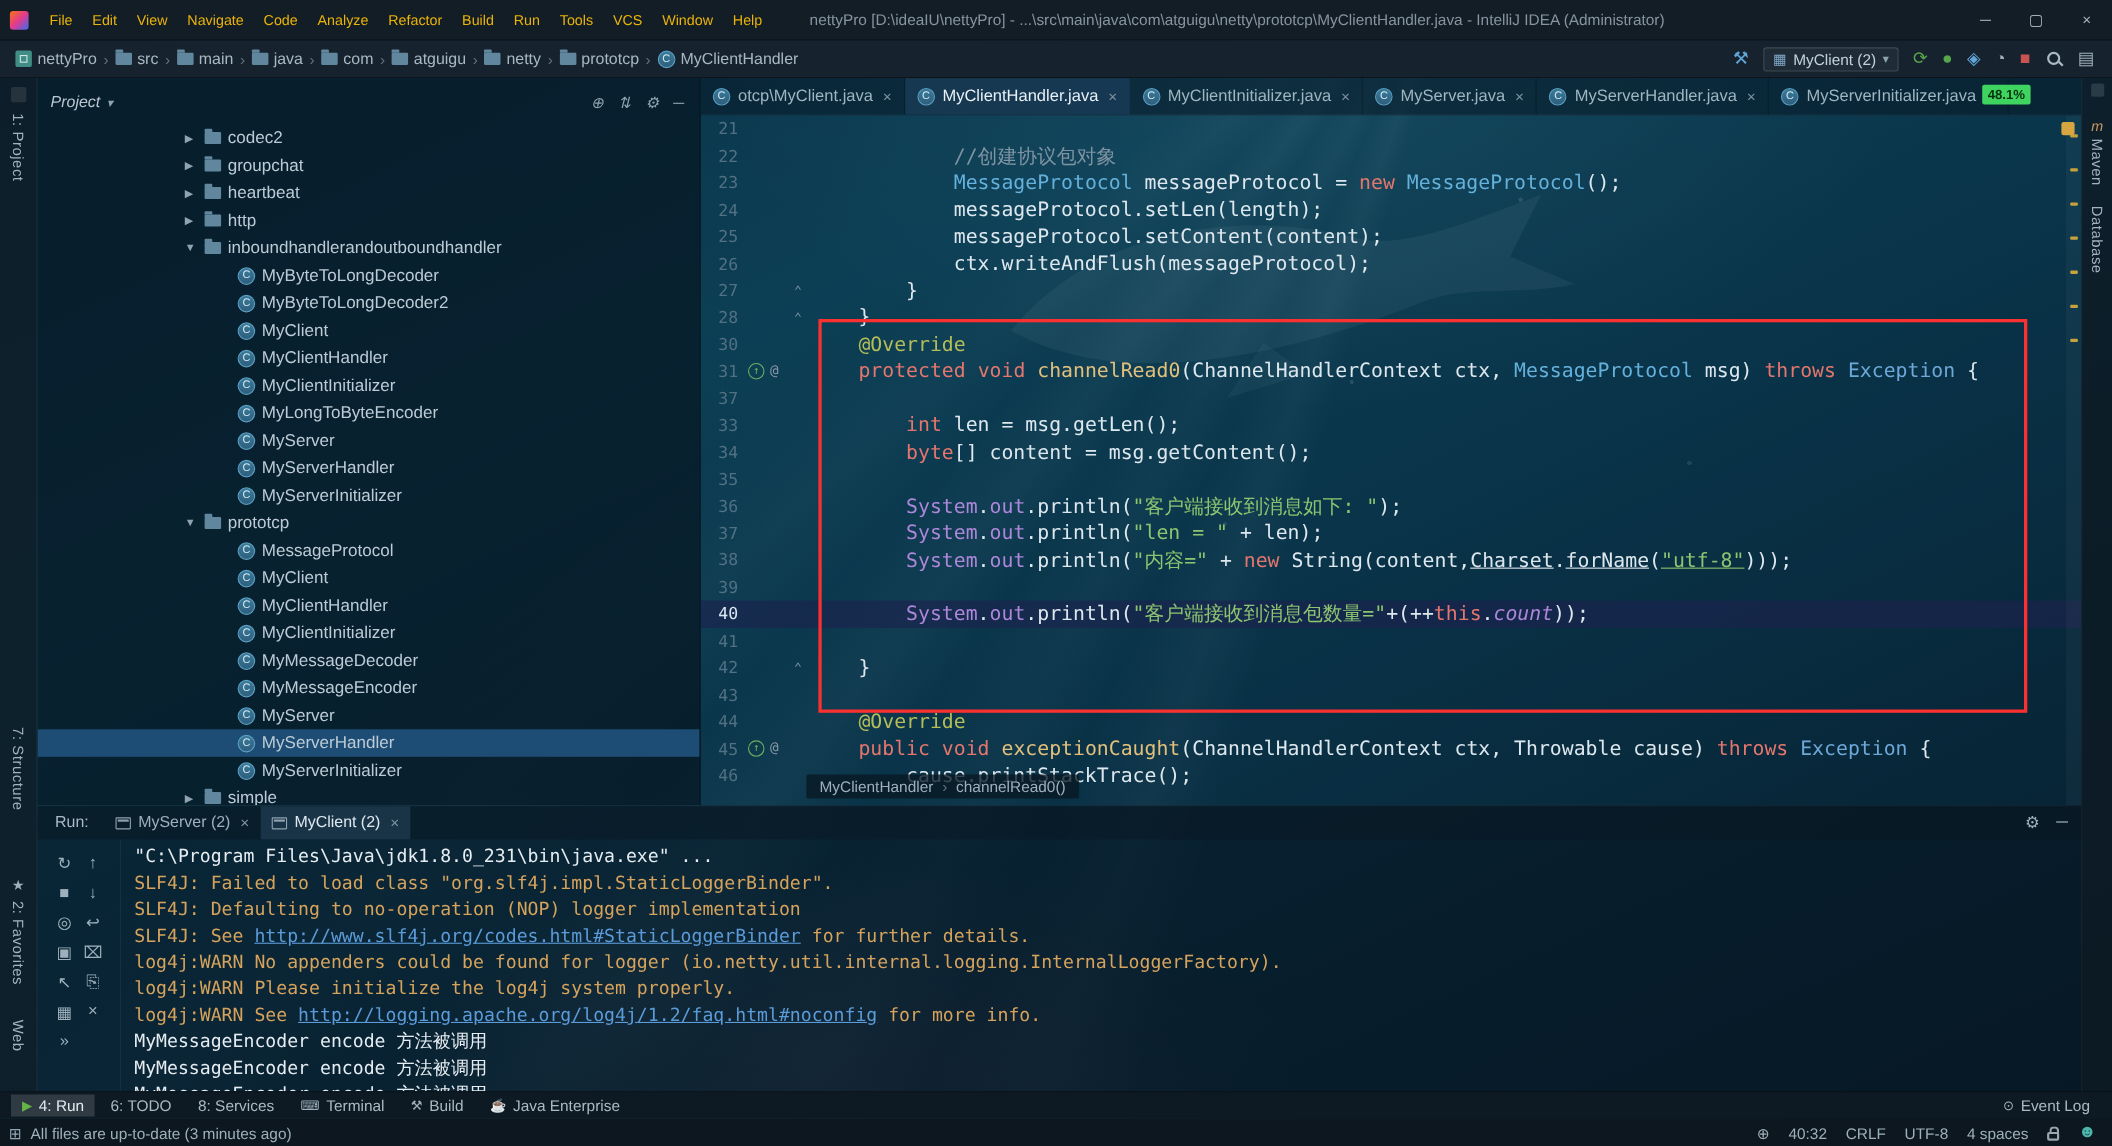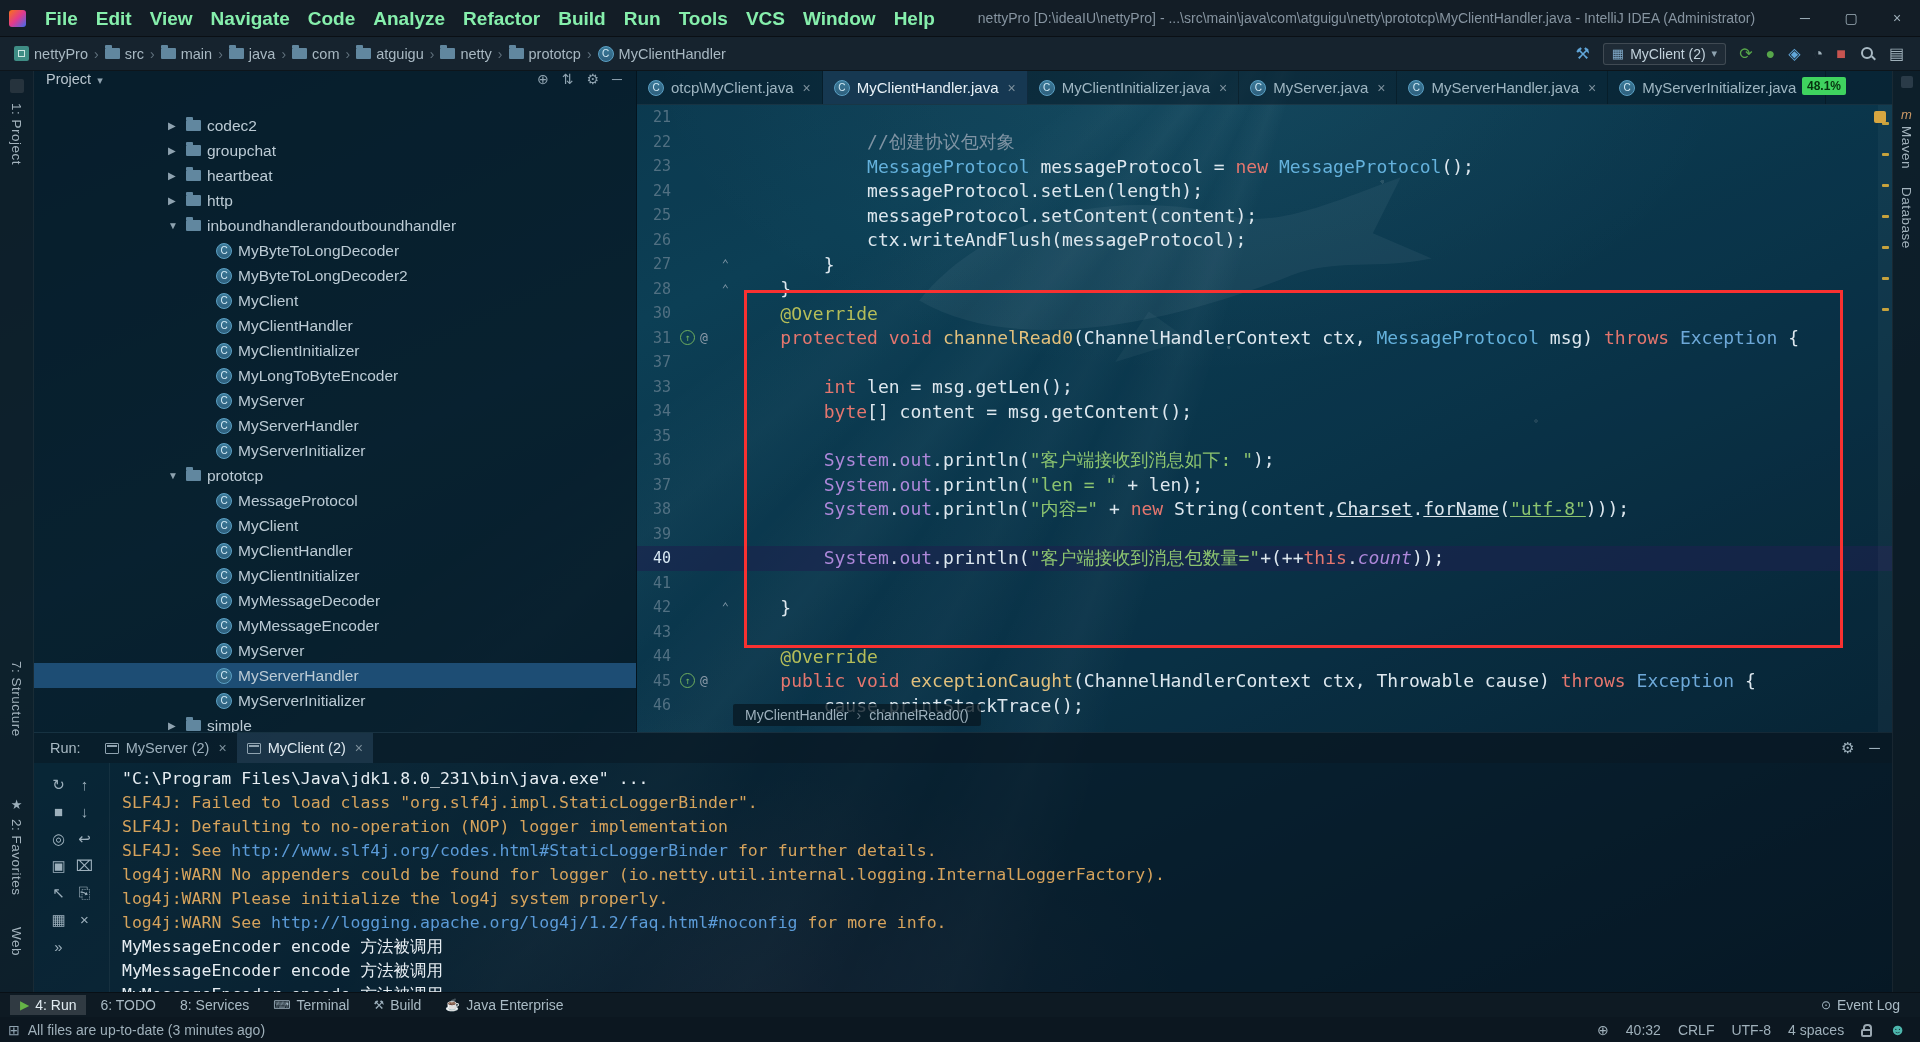--- a/index.html
+++ b/index.html
@@ -9,21 +9,21 @@
   #app{position:relative;width:1920px;height:1042px;overflow:hidden;
     background:
       radial-gradient(900px 520px at 62% 6%, rgba(130,205,225,.10), transparent 60%),
       radial-gradient(680px 360px at 40% 96%, rgba(205,120,150,.13), transparent 62%),
       radial-gradient(520px 300px at 30% 84%, rgba(90,190,200,.08), transparent 60%),
       linear-gradient(155deg,#0c3850 0%,#0e4a63 32%,#0b3a52 58%,#082a3d 82%,#071f2e 100%);
   }
   
   .titlebar{height:37px;background:#131d26;display:flex;align-items:center;border-bottom:1px solid rgba(0,0,0,.45);position:relative;z-index:5;}
   .appicon{width:17px;height:17px;margin:0 10px 0 9px;border-radius:3px;background:linear-gradient(135deg,#f97316 0%,#e23a8e 50%,#3b6cf0 100%);flex:none;}
-  .mi{padding:0 9px;font-size:19px;color:#86efac;line-height:37px;cursor:default;font-weight:bold;}
+  .mi{padding:0 9px;font-size:13px;color:#eab308;line-height:37px;cursor:default;}
   .wtitle{margin-left:34px;font-size:14px;color:#8694a0;white-space:nowrap;overflow:hidden;flex:1;}
   #winctrl{display:flex;height:100%;flex:none;}
   .wc{width:46px;text-align:center;line-height:37px;font-size:14px;color:#9fb0ba;}
   
   .navbar{height:34px;background:#16232e;display:flex;align-items:center;border-bottom:1px solid rgba(0,0,0,.4);position:relative;z-index:5;padding:0 10px;}
   #crumbs{display:flex;align-items:center;flex:1;min-width:0;overflow:hidden;}
   .crumb{display:inline-flex;align-items:center;padding:2px 4px;font-size:14.5px;color:#a8b8c2;white-space:nowrap;}
   .sep{color:#60717d;margin:0 2px;font-size:14px;}
   .clabel{margin-left:5px;}
   #navactions{display:flex;align-items:center;gap:13px;flex:none;padding-right:6px;}
@@ -62,21 +62,21 @@
   .vtext{writing-mode:vertical-rl;font-size:13.5px;color:#a3b3bd;letter-spacing:.5px;white-space:nowrap;cursor:default;}
   .bm{width:14px;height:14px;background:#26333d;border-radius:2px;margin:8px 0 10px;}
   .sq{width:12px;height:12px;background:#2a3b48;border-radius:2px;margin:5px 0;}
   .ls-abs{position:absolute;}
   .star{font-size:13px;color:#9db0bc;margin-bottom:4px;}
   .mvn{font-size:13px;font-style:italic;color:#c96;margin:14px 0 4px;}
   .center{flex:1;display:flex;flex-direction:column;min-width:0;position:relative;z-index:1;}
   .main-top{display:flex;height:661px;min-height:0;}
   
   .ppanel{width:603px;flex:none;background:rgba(7,22,33,.78);display:flex;flex-direction:column;border-right:1px solid rgba(0,0,0,.35);}
-  .phead{height:30px;display:flex;align-items:flex-start;padding:0 14px 0 12px;font-size:14.5px;color:#b9c6cf;flex:none;}
+  .phead{height:30px;display:flex;align-items:flex-end;padding:0 14px 0 12px;font-size:14.5px;color:#b9c6cf;flex:none;font-style:italic;}
   .phead-title::after{content:"▾";color:#8fa3b0;font-size:11px;margin-left:6px;}
   .phead-icons{margin-left:auto;display:flex;gap:13px;color:#8fa3b0;font-size:14px;}
   #tree{flex:1;overflow:hidden;padding-top:12px;}
   .trow{height:25px;display:flex;align-items:center;font-size:15.5px;color:#bccbd5;white-space:nowrap;cursor:default;}
   .trow .arrow{width:18px;font-size:10px;color:#8fa3b0;flex:none;}
   .trow .tlabel{margin-left:6px;}
   .trow.sel{background:#1d4d74;}
   
   .editor{flex:1;position:relative;display:flex;flex-direction:column;min-width:0;background:rgba(4,18,28,.20);}
   #tabs{height:34px;display:flex;align-items:stretch;background:rgba(8,24,36,.55);border-bottom:1px solid rgba(255,255,255,.06);flex:none;position:relative;}
@@ -111,21 +111,21 @@
   #runtabs{display:flex;align-items:stretch;height:100%;}
   .rtab{display:flex;align-items:center;gap:7px;padding:0 10px;font-size:14.5px;color:#9db0bc;}
   .rtab.active{background:rgba(120,170,220,.16);color:#dfe9f0;}
   .runhead-icons{margin-left:auto;display:flex;gap:15px;color:#9db0bc;font-size:15px;}
   .runbody{flex:1;display:flex;min-height:0;}
   #runtools{width:76px;flex:none;display:grid;grid-template-columns:26px 26px;grid-auto-rows:27px;justify-content:center;align-content:start;padding-top:8px;border-right:1px solid rgba(255,255,255,.05);}
   .rt{display:flex;align-items:center;justify-content:center;font-size:15px;color:#9db0bc;}
   #console{flex:1;overflow:hidden;padding:4px 0 0 12px;font-family:"DejaVu Sans Mono",monospace;font-size:16.5px;}
   .conl{height:24px;white-space:pre;line-height:24px;}
   .wt{color:#e6edf2}.or{color:#d6a35c}
-  .lk{color:#5b9bd8;}
+  .lk{color:#5b9bd8;text-decoration:underline}
   
   .bottombar{height:25px;background:#0e1a23;display:flex;align-items:center;padding:0 10px;border-top:1px solid rgba(0,0,0,.4);position:relative;z-index:5;}
   #bbleft{display:flex;align-items:center;gap:4px;}
   .bitem{display:inline-flex;align-items:center;gap:6px;font-size:14px;color:#a9bac4;padding:2px 10px;}
   .bitem.active{background:rgba(255,255,255,.14);color:#e2ecf2;}
   .bico{font-size:12px;color:#9db0bc;}
   .bitem.active .bico{color:#66b447;}
   #bbright{margin-left:auto;display:flex;align-items:center;}
   .statusbar{height:25px;background:#0c1720;display:flex;align-items:center;padding:0 14px 0 8px;font-size:14px;color:#9fb0ba;position:relative;z-index:5;}
   .sb-msg{margin-left:8px;color:#9fb0ba;}

